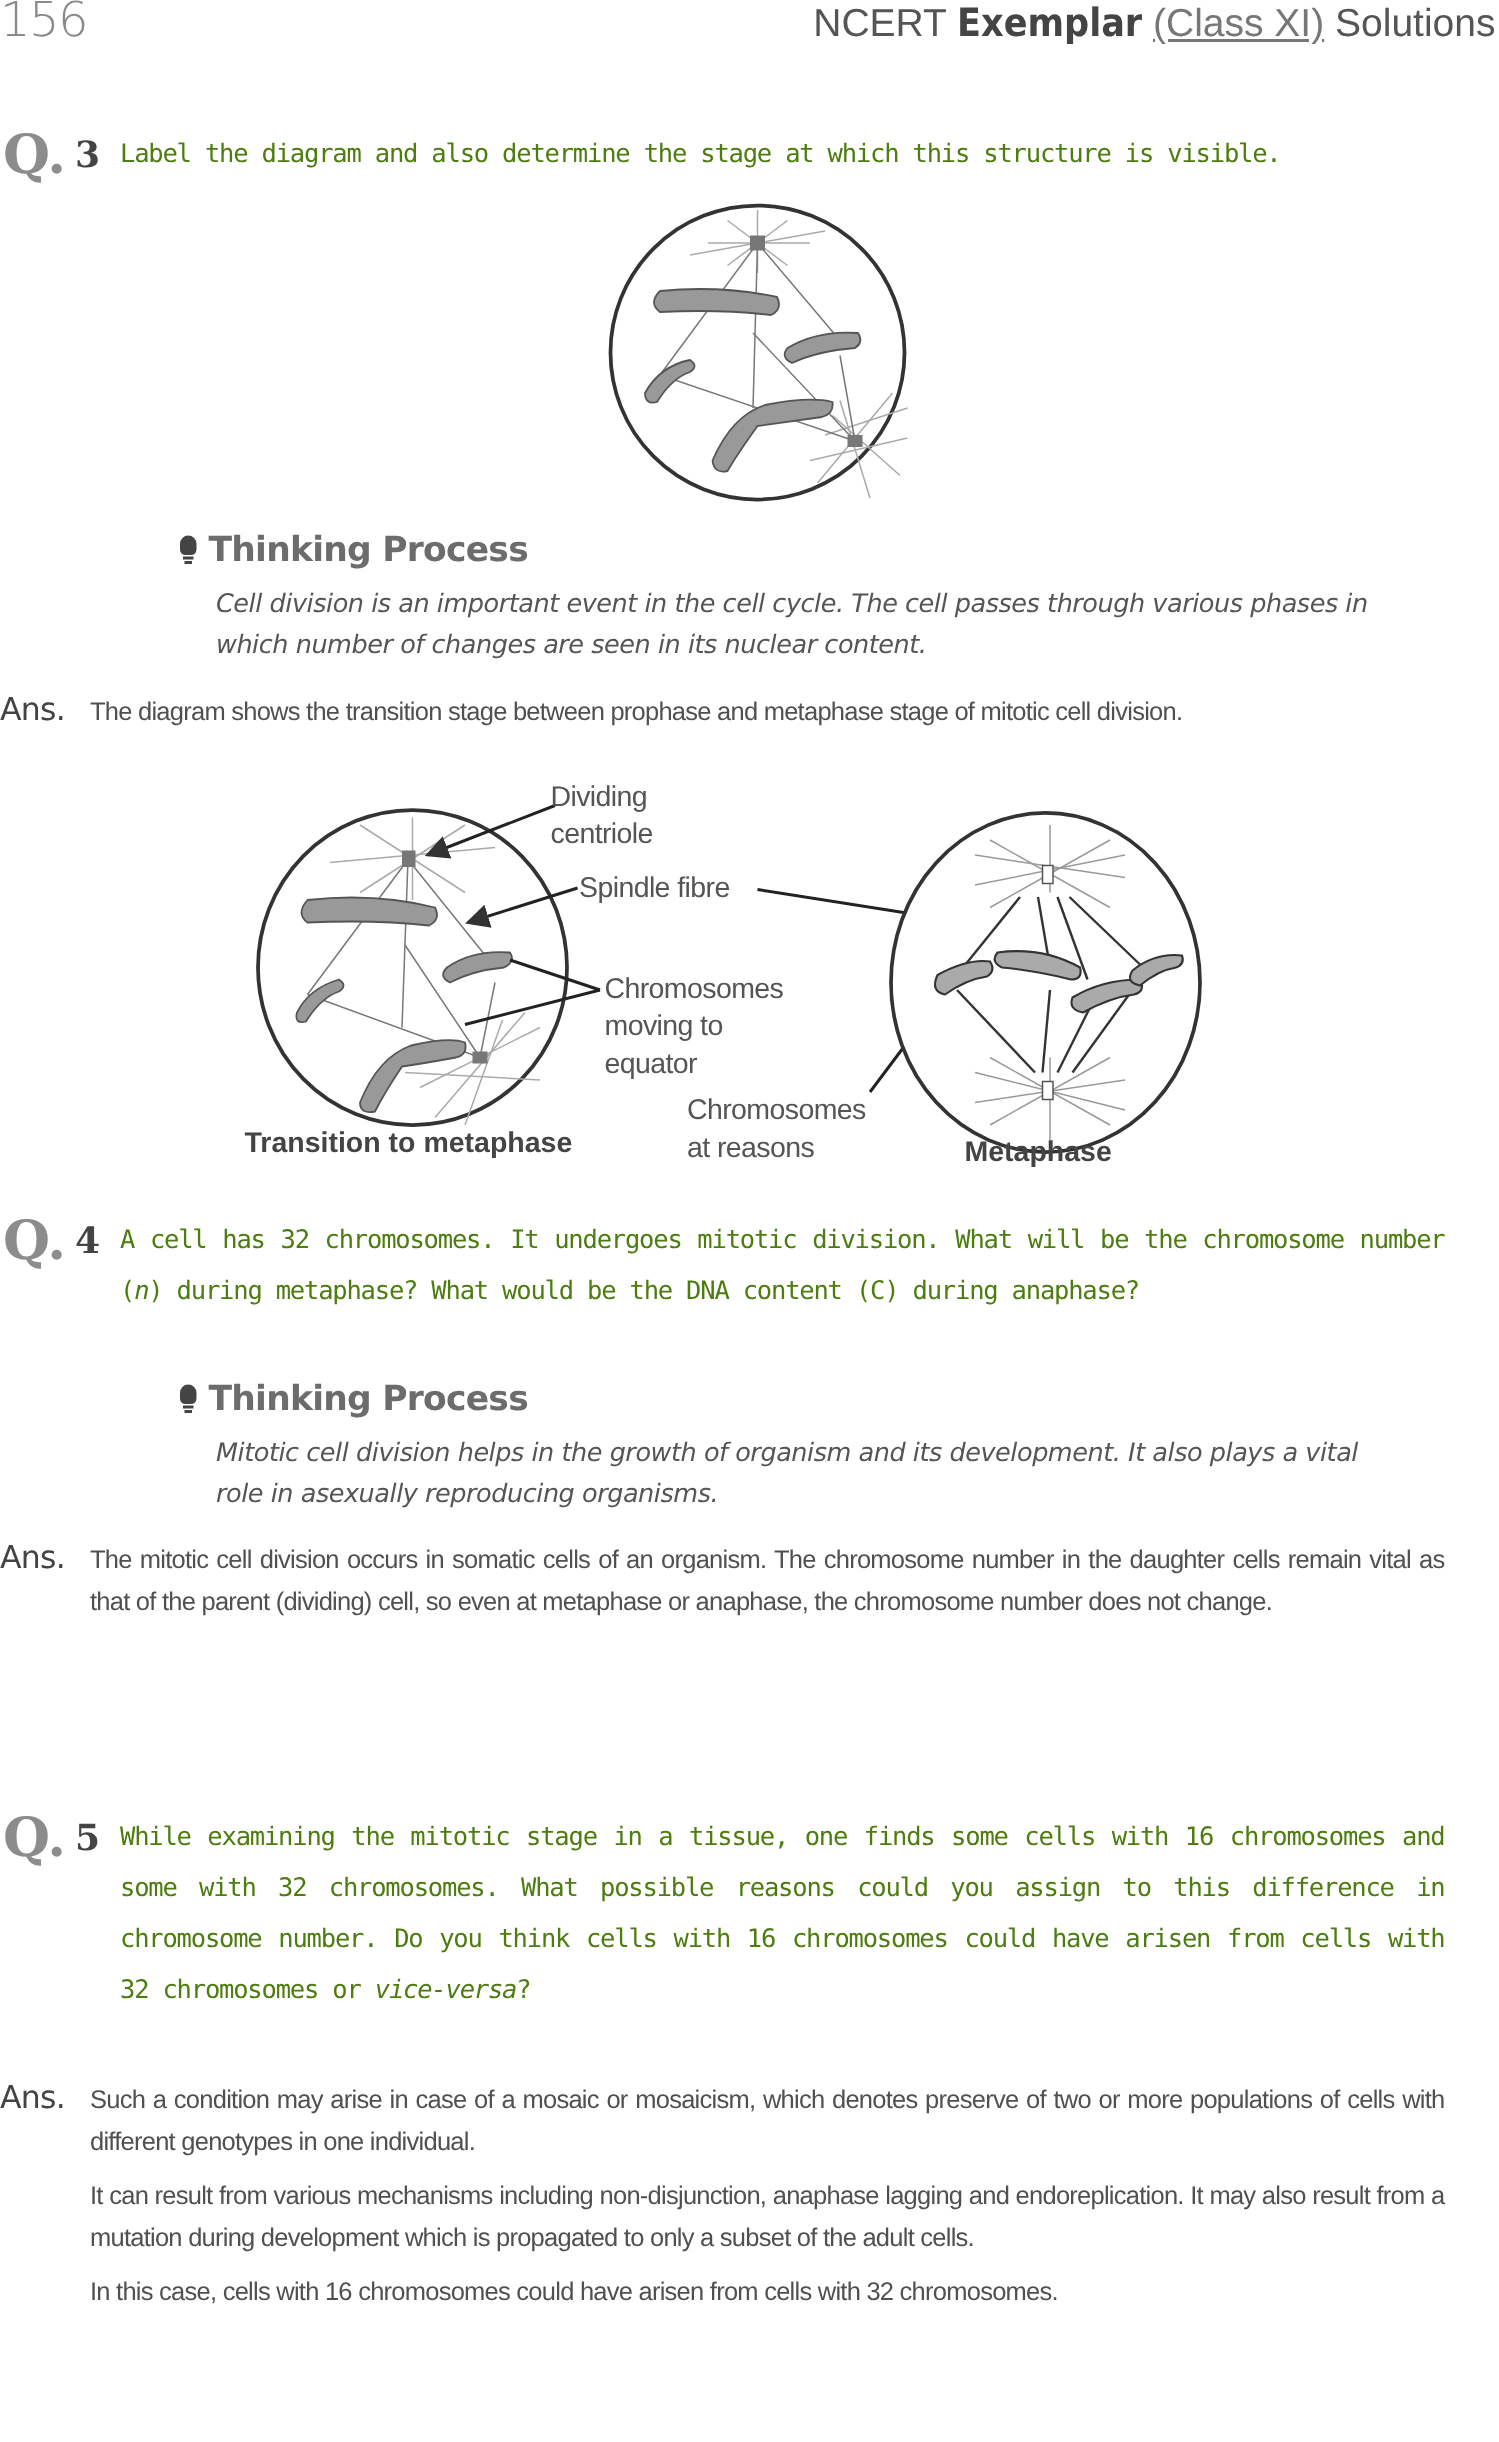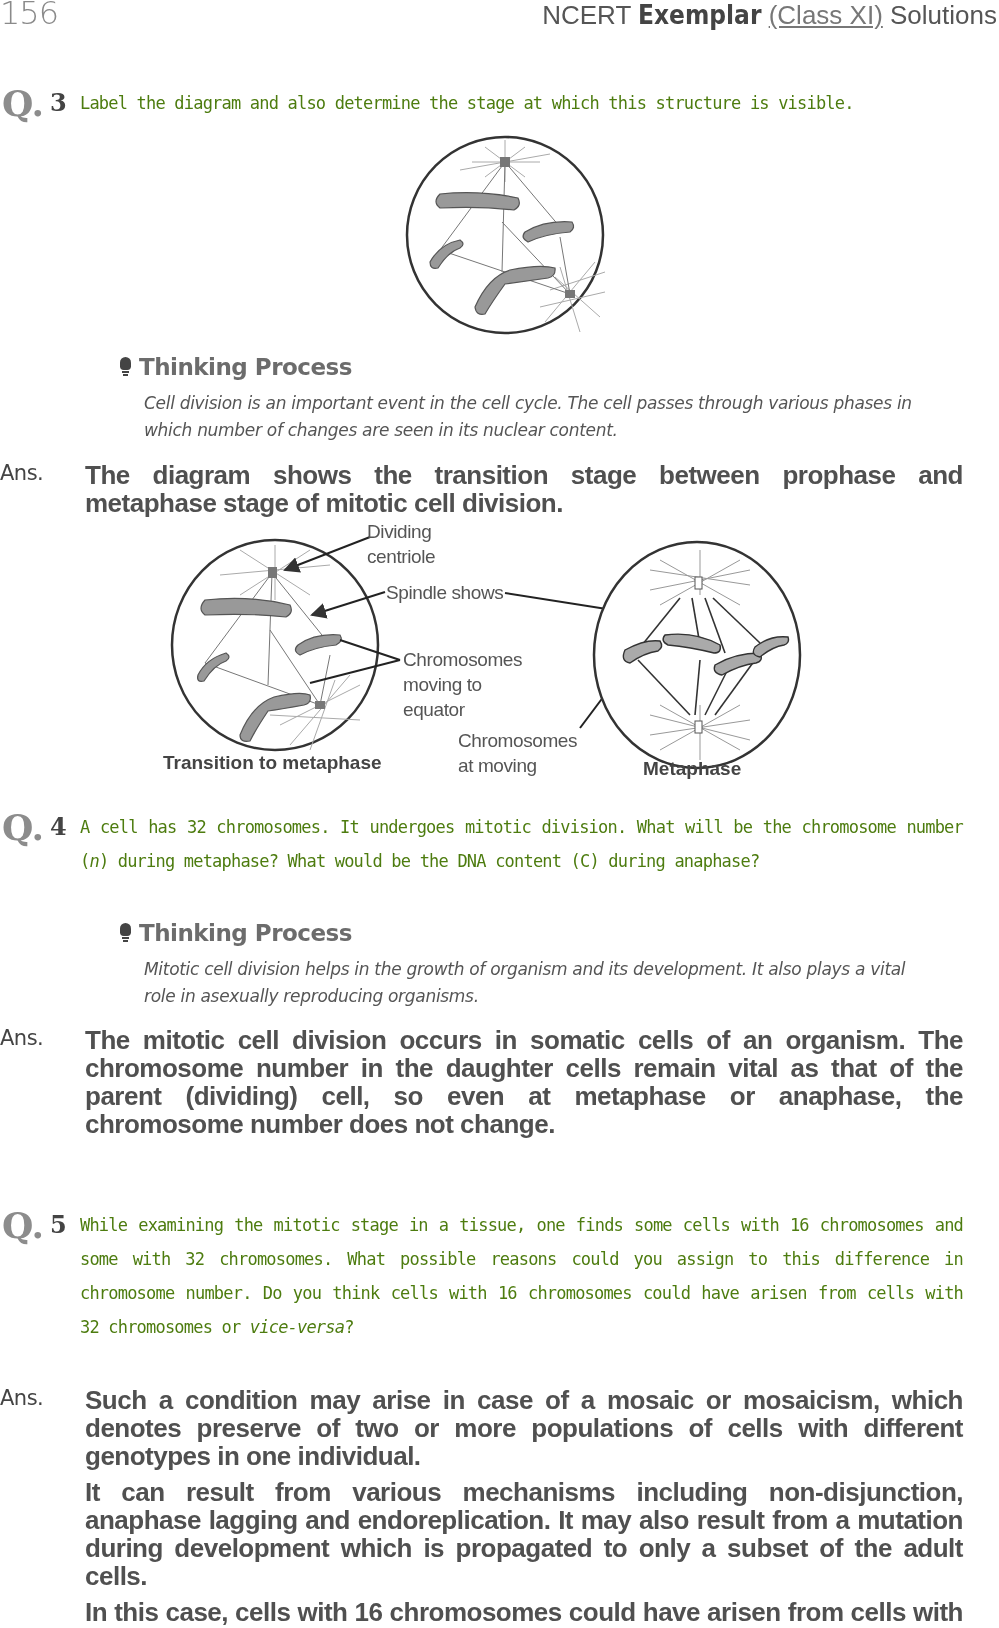--- a/index.html
+++ b/index.html
@@ -15,21 +15,21 @@
   .q-text i{font-style:italic;}
   .tp{position:absolute;left:120px;right:60px;}
   .tp-title{font-family:"DejaVu Sans",sans-serif;font-weight:bold;font-size:23px;color:#6c6c6c;display:flex;align-items:center;gap:8px;letter-spacing:-0.5px;}
   .bulb{width:11px;height:20px;position:relative;}
   .bulb .b1{position:absolute;left:0;top:0;width:11px;height:13px;background:#444;border-radius:6px 6px 4px 4px;}
   .bulb .b2{position:absolute;left:2px;top:14px;width:7px;height:2px;background:#444;}
   .bulb .b3{position:absolute;left:3px;top:17px;width:5px;height:2px;background:#444;}
   .tp-body{margin-left:24px;margin-top:10px;font-family:"DejaVu Sans",sans-serif;font-style:italic;font-weight:200;font-size:17px;line-height:27px;color:#555;letter-spacing:-0.3px;}
   .ans{position:absolute;left:0;right:36px;}
   .ans-label{position:absolute;left:0;top:0;font-family:"DejaVu Sans",sans-serif;font-weight:normal;font-size:21px;color:#444;letter-spacing:-0.5px;}
-  .ans-body{margin-left:85px;font-family:"Liberation Sans",sans-serif;font-size:26px;line-height:28px;color:#505050;text-align:justify;letter-spacing:-0.5px;font-weight:bold;}
+  .ans-body{margin-left:60px;font-family:"Liberation Sans",sans-serif;font-size:17px;line-height:28px;color:#505050;text-align:justify;letter-spacing:-0.5px;}
   .ans-body p{margin:0 0 8px 0;}
   .fig{position:absolute;}
   .lbl{position:absolute;font-family:"Liberation Sans",sans-serif;font-size:19px;color:#555;line-height:25px;letter-spacing:-0.4px;}
   .cap{position:absolute;font-family:"Liberation Sans",sans-serif;font-size:19px;font-weight:bold;color:#444;}
 </style>
 </head>
 <body>
 
 <div class="page-num">156</div>
 <div class="running-head">
@@ -169,29 +169,29 @@
     <path d="M465 115 Q485 104 500 106 Q504 112 498 116 Q484 118 470 128 Q460 126 465 115z"></path>
     <path d="M505 100 Q535 96 560 110 Q562 118 554 118 Q530 112 508 110 Q500 106 505 100z"></path>
     <path d="M555 130 Q575 118 600 118 Q604 126 596 128 Q580 130 562 140 Q552 138 555 130z"></path>
     <path d="M595 112 Q610 100 628 102 Q630 108 624 110 Q612 112 600 122 Q590 120 595 112z"></path>
   </g>
 </svg>
 <div class="lbl" style="left:367px;top:519px;">
   <div>Dividing</div>
   <div>centriole</div>
 </div>
-<div class="lbl" style="left:386px;top:580px;">Spindle shows</div>
+<div class="lbl" style="left:386px;top:580px;">Spindle fibre</div>
 <div class="lbl" style="left:403px;top:647px;">
   <div>Chromosomes</div>
   <div>moving to</div>
   <div>equator</div>
 </div>
 <div class="lbl" style="left:458px;top:728px;">
   <div>Chromosomes</div>
-  <div>at moving</div>
+  <div>at reasons</div>
 </div>
 <div class="cap" style="left:163px;top:752px;">Transition to metaphase</div>
 <div class="cap" style="left:643px;top:758px;">Metaphase</div>
 
 <div class="q-block" style="top:810px;">
   <span class="q-mark">Q.</span>
   <span class="q-num">4</span>
   <div class="q-text"><span>A cell has 32 chromosomes. It undergoes mitotic division. What will be the chromosome number (</span><i>n</i><span>) during metaphase? What would be the DNA content (C) during anaphase?</span></div>
 </div>
 

